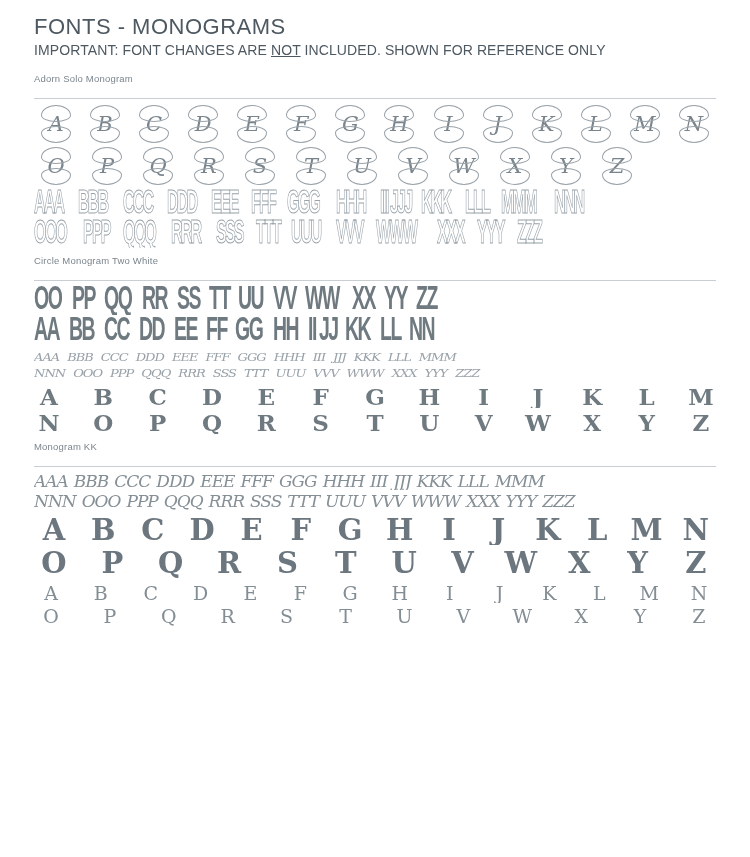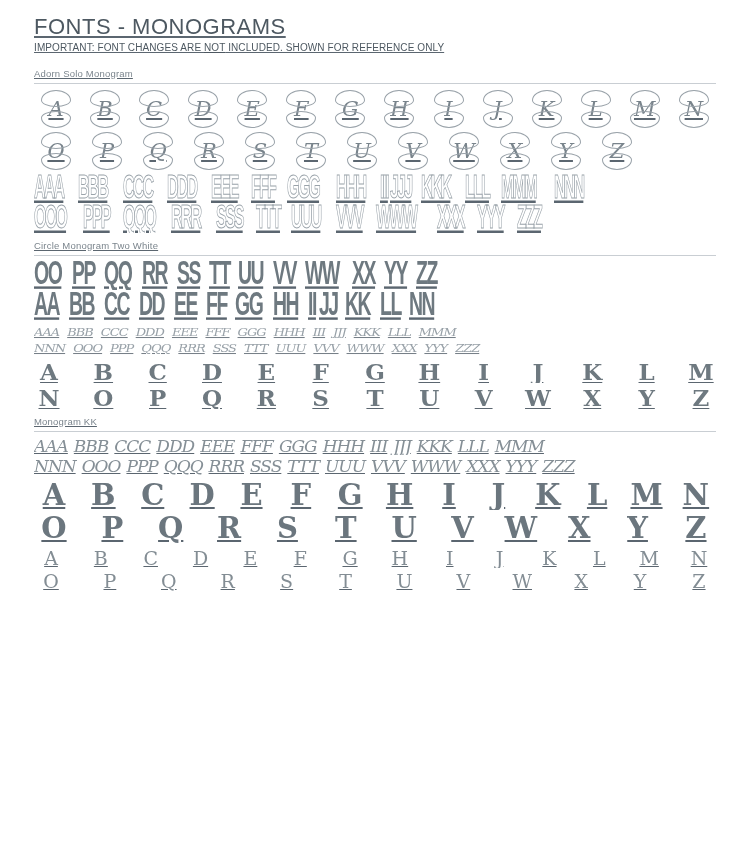--- a/index.html
+++ b/index.html
@@ -13,45 +13,44 @@
     font-family: "Liberation Sans", sans-serif;
     color: #5b6670;
     overflow: hidden;
   }
   .page {
     position: relative;
     width: 750px;
     height: 857px;
     box-sizing: border-box;
     padding: 14px 34px 0 34px;
-    text-decoration: underline;
   }
   .doc-title {
     font-size: 22px;
     letter-spacing: 0.5px;
     color: #4d5861;
     font-weight: 400;
     margin: 0 0 2px 0;
     font-family: "Liberation Sans", sans-serif;
   }
   .doc-subtitle {
-    font-size: 10px;
+    font-size: 14px;
     color: #4d5861;
     letter-spacing: 0.1px;
     margin: 0 0 10px 0;
     white-space: nowrap;
   }
   .doc-subtitle u { text-decoration: underline; }
 
   .section {
     margin-bottom: 2px;
   }
   .section-header {
     border-bottom: 1px solid #c9ced3;
-    padding-bottom: 2px;
+    padding-bottom: 12px;
     margin-bottom: 3px;
   }
   .section-title {
     font-size: 9.5px;
     color: #7b858d;
     letter-spacing: 0.2px;
     font-weight: 400;
   }
   .glyph-row {
     display: flex;

